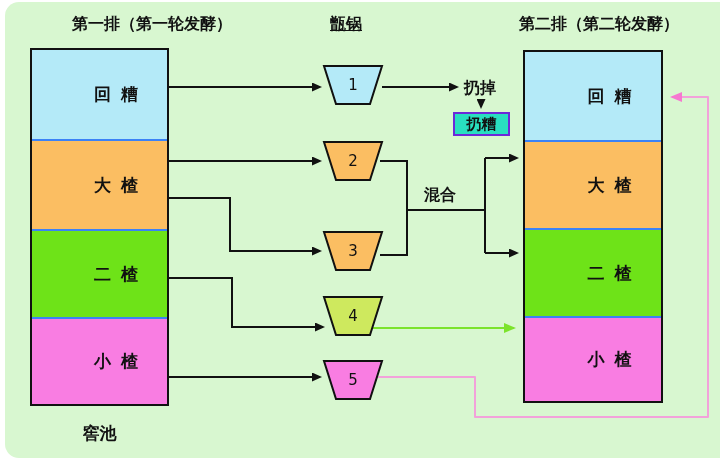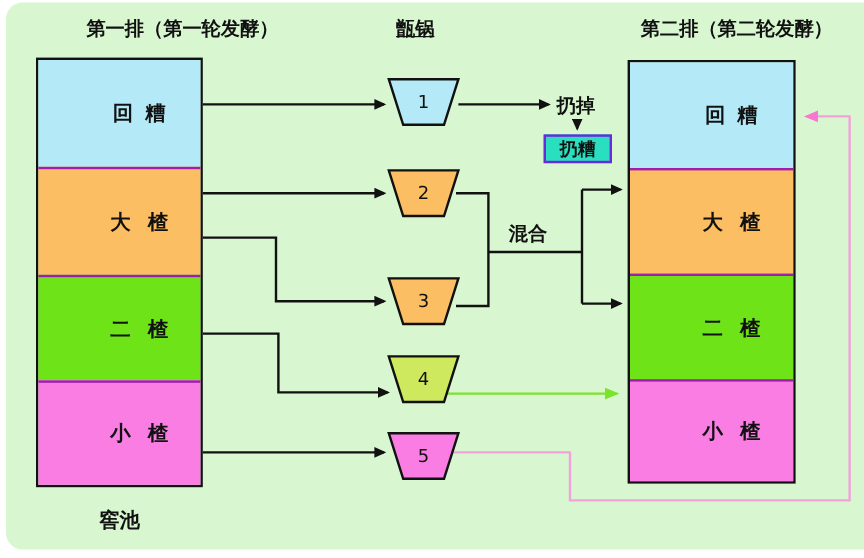--- a/index.html
+++ b/index.html
@@ -5,21 +5,21 @@
   html,body{margin:0;padding:0;background:#ffffff;}
   .stage{position:relative;width:720px;height:465px;overflow:hidden;
          font-family:"DejaVu Sans","Liberation Sans",sans-serif;color:#111;}
   .card{position:absolute;left:5px;top:2px;width:720px;height:456px;
         background:#d8f7d0;border-radius:14px 0 0 14px;}
   .title{position:absolute;font-size:16px;font-weight:bold;white-space:nowrap;}
   .col{position:absolute;border:2px solid #111;box-sizing:border-box;
        display:flex;flex-direction:column;}
   .sec{display:flex;align-items:center;justify-content:center;
        font-size:17px;font-weight:bold;letter-spacing:2px;box-sizing:border-box;padding-left:35px;}
-  .sec + .sec{border-top:2px solid #a21caf;font-family:Liberation Mono, monospace;}
+  .sec + .sec{border-top:2px solid #3b82f6;}
   .caption{position:absolute;font-size:17px;font-weight:bold;text-align:center;}
   svg.links{position:absolute;left:0;top:0;pointer-events:none;}
   .potnum{position:absolute;width:58px;text-align:center;font-size:15px;}
   .note{position:absolute;font-size:16px;font-weight:bold;white-space:nowrap;}
   .discard-box{position:absolute;left:453px;top:112px;width:57px;height:24px;
         background:#29dfc0;border:2px solid #6d28d9;box-sizing:border-box;
         display:flex;align-items:center;justify-content:center;
         font-size:15px;font-weight:bold;}
 </style>
 </head>
@@ -66,21 +66,21 @@
       <polygon points="324,66 382,66 370,104 336,104" fill="#b4eaf8"></polygon>
       <polygon points="324,142 382,142 370,180 336,180" fill="#fbbe62"></polygon>
       <polygon points="324,232 382,232 370,270 336,270" fill="#fbbe62"></polygon>
       <polygon points="324,297 382,297 370,335 336,335" fill="#cee95e"></polygon>
       <polygon points="324,361 382,361 370,399 336,399" fill="#f97de2"></polygon>
     </g>
   </svg>
 
   <div class="title" style="left:24px;top:14px;margin-left:48px;">第一排（第一轮发酵）</div>
   <div class="title" style="left:330px;top:14px;text-decoration:underline;">甑锅</div>
-  <div class="title" style="left:534px;top:14px;font-family:Liberation Serif, serif;">第二排（第二轮发酵）</div>
+  <div class="title" style="left:519px;top:14px;font-family:Liberation Serif, serif;">第二排（第二轮发酵）</div>
 
   <div class="col" style="left:30px;top:48px;width:139px;height:358px;">
     <div class="sec" style="height:89px;background:#b4eaf8;">回 糟</div>
     <div class="sec" style="height:90px;background:#fbbe62;">大 楂</div>
     <div class="sec" style="height:88px;background:#6ee318;">二 楂</div>
     <div class="sec" style="flex:1;background:#f97de2;">小 楂</div>
   </div>
   <div class="caption" style="left:30px;top:422px;width:139px;">窖池</div>
 
   <div class="col" style="left:523px;top:50px;width:140px;height:353px;">

